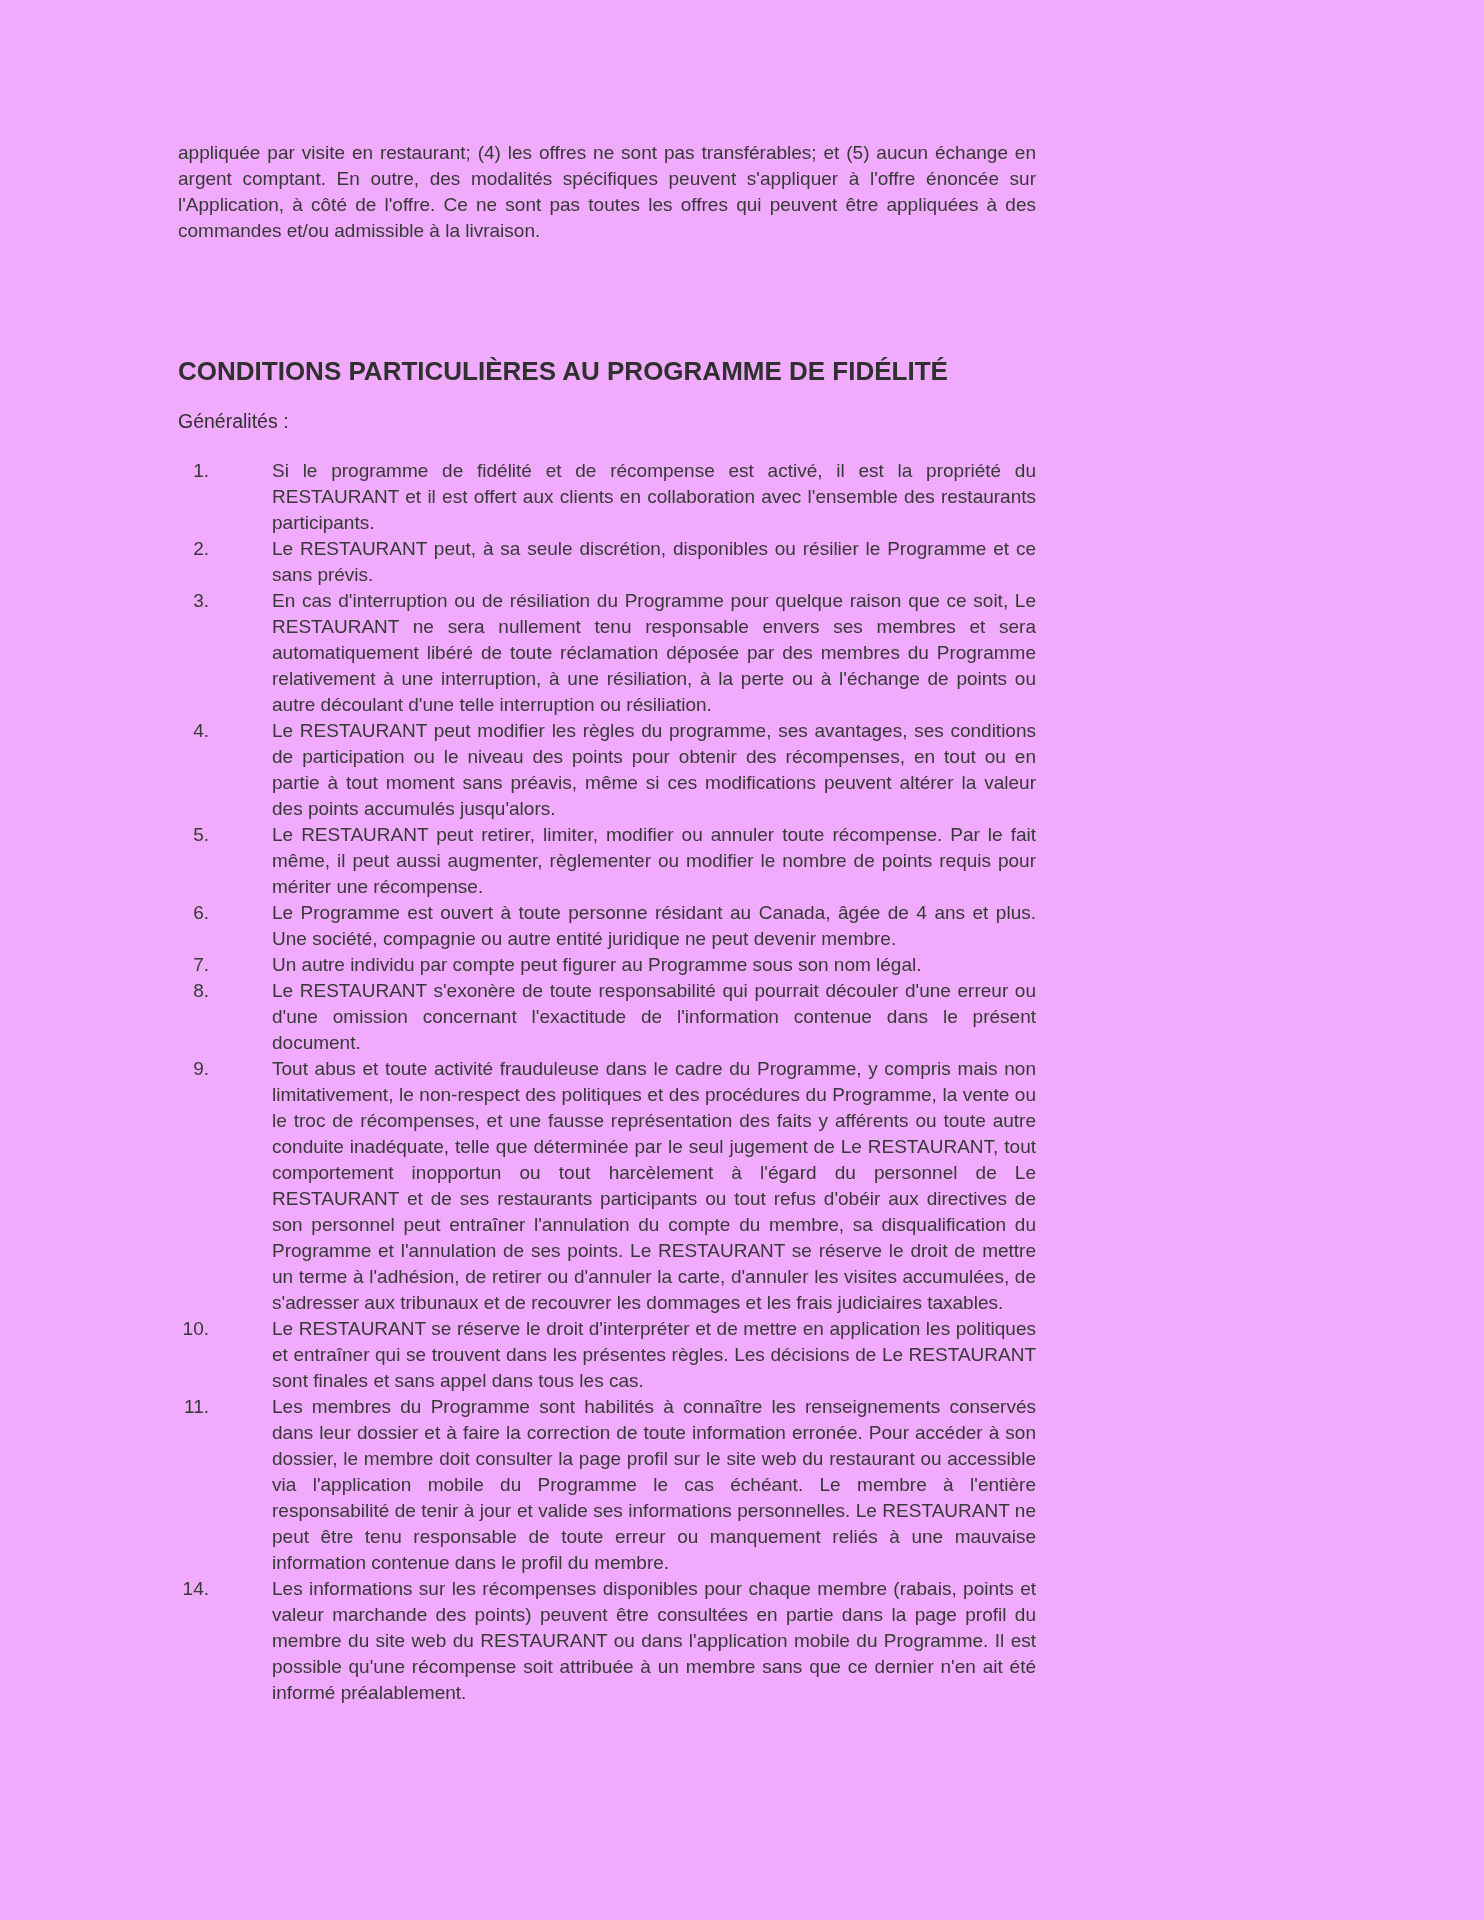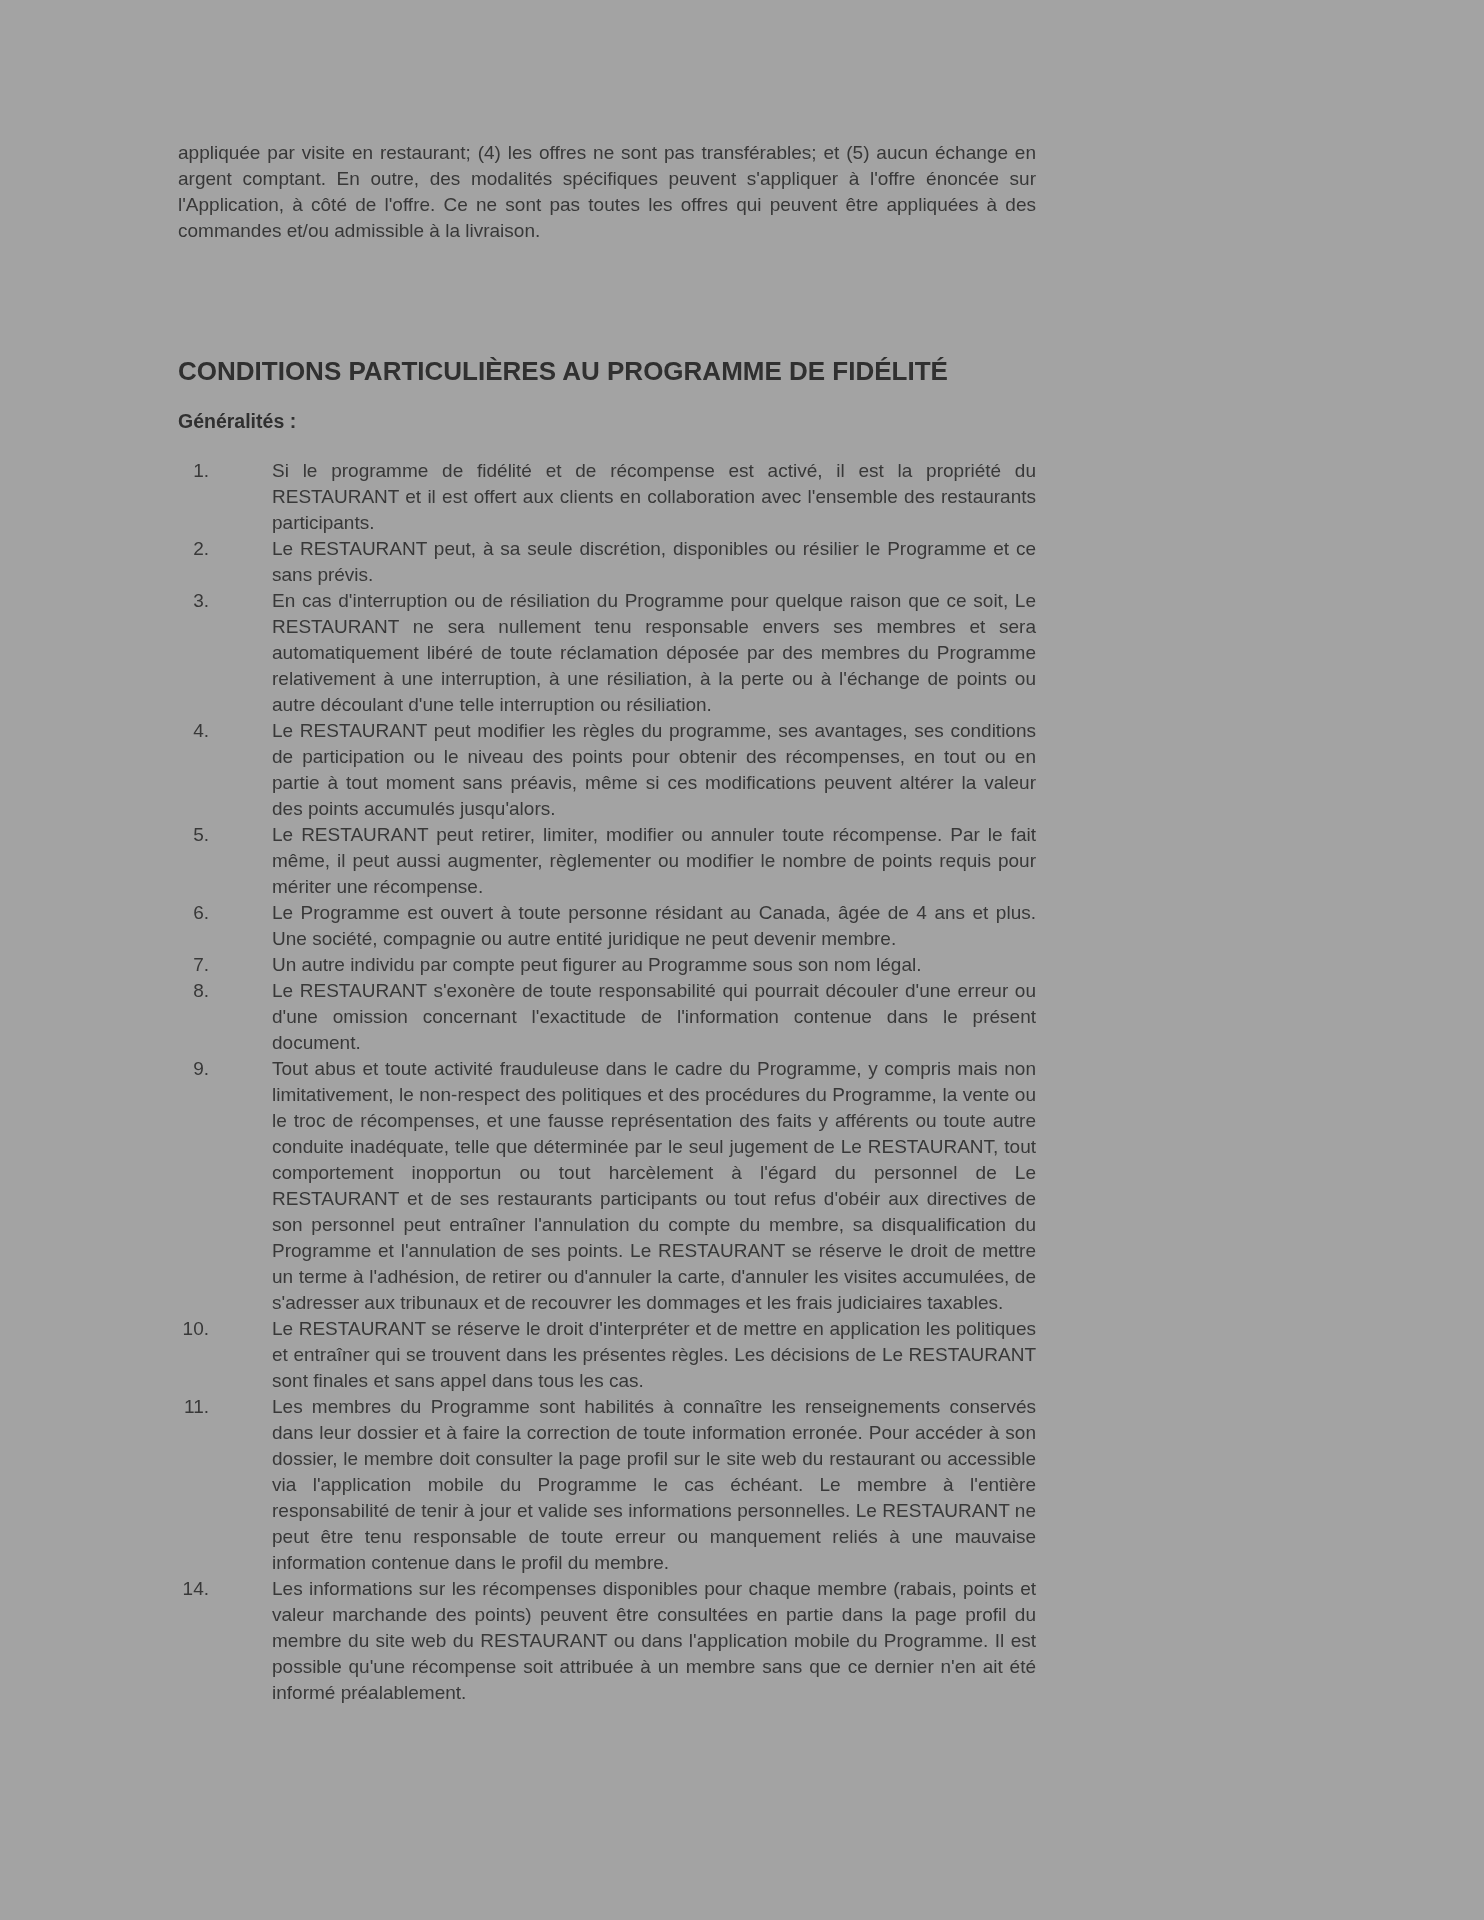--- a/index.html
+++ b/index.html
@@ -4,21 +4,21 @@
 <style>
   html, body {
     margin: 0;
     padding: 0;
     background: #ffffff;
   }
   .page {
     position: relative;
     width: 1484px;
     height: 1920px;
-    background: #a3a3a3;
+    background: #f0abfc;
     font-family: "Liberation Sans", sans-serif;
     color: #383838;
     overflow: hidden;
   }
   .content {
     position: absolute;
     left: 178px;
     top: 140px;
     width: 858px;
     font-size: 19px;
@@ -32,21 +32,21 @@
     margin: 0 0 24px 0;
     font-size: 26px;
     line-height: 26px;
     font-weight: bold;
     color: #303030;
   }
   .subheading {
     margin: 0 0 24px 0;
     font-size: 19.5px;
     line-height: 26px;
-    font-weight: bold;
+    font-weight: normal;
     color: #303030;
   }
   .terms-list {
     margin: 0;
     padding: 0;
     list-style: none;
   }
   .list-item {
     position: relative;
     padding-left: 50px;

